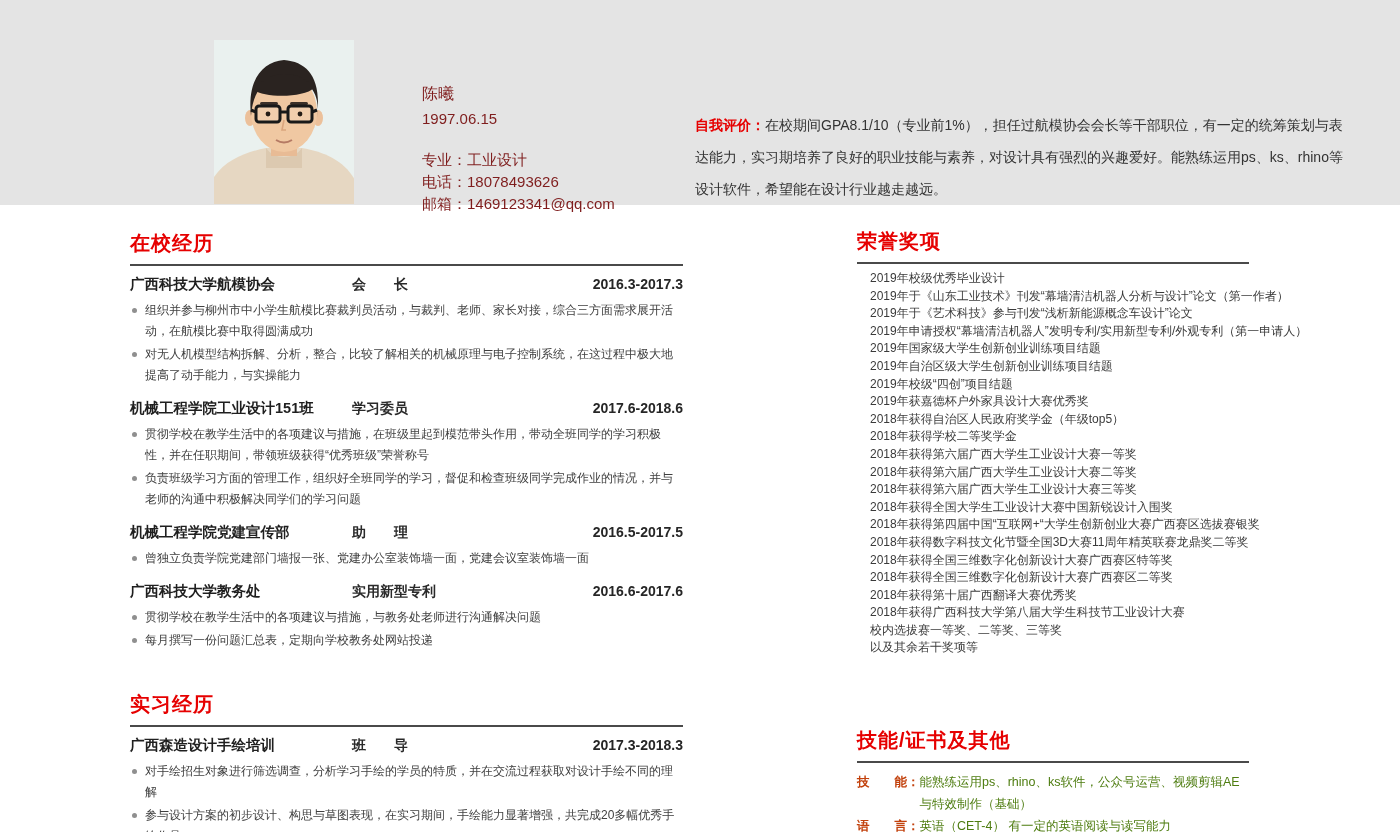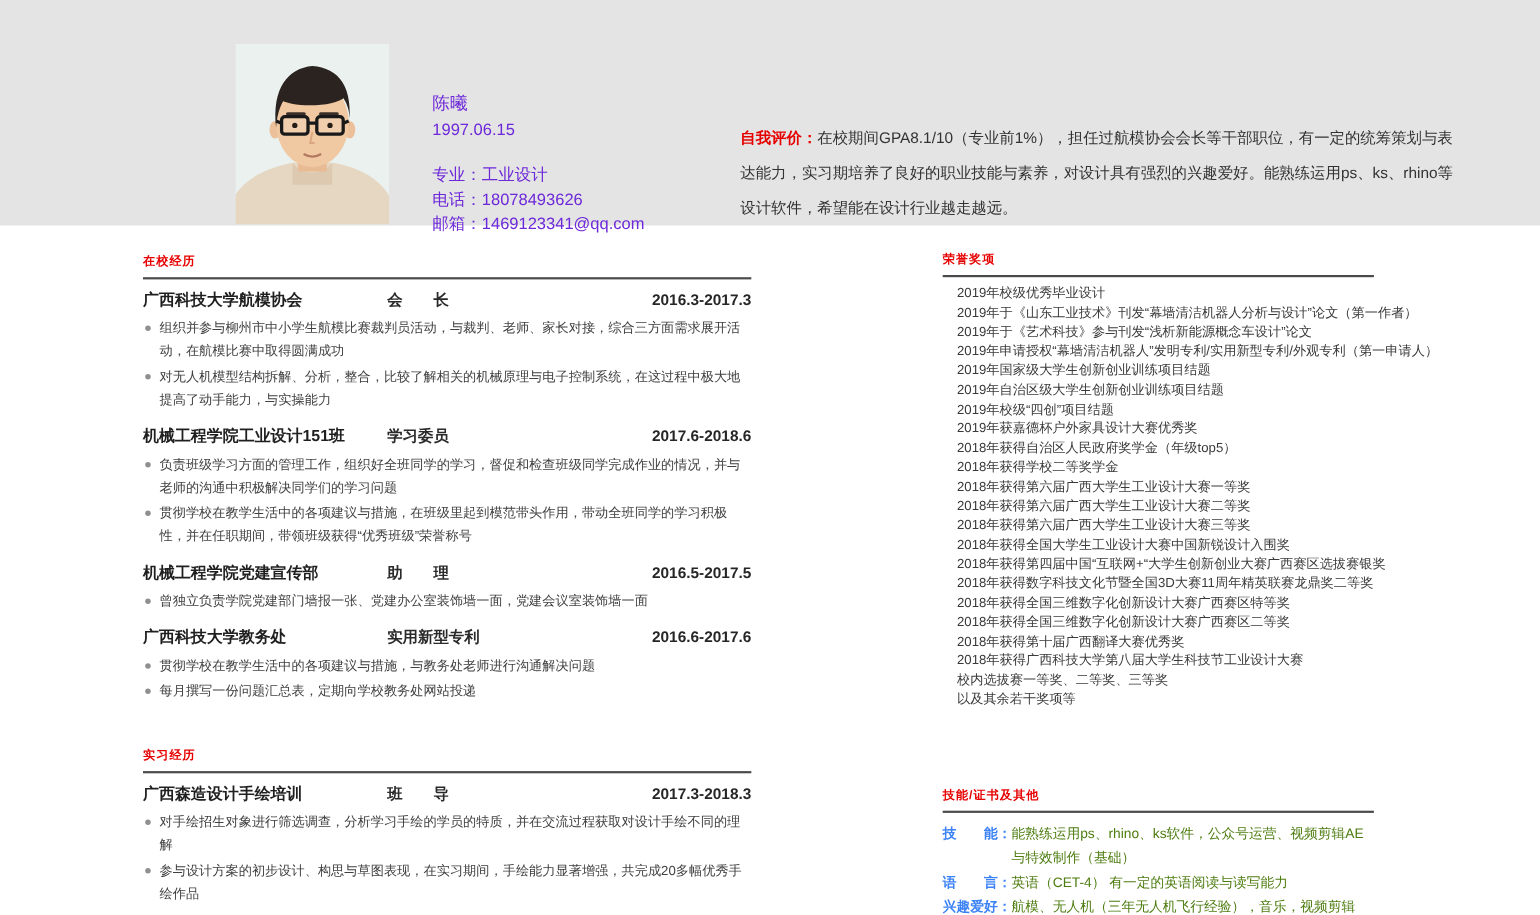--- a/index.html
+++ b/index.html
@@ -9,34 +9,34 @@
     background:#ffffff; color:#333;
     position:relative; overflow:hidden;
   }
   .page { position:relative; width:1400px; height:832px; background:#fff; }
 
   
   .band { position:absolute; left:0; top:0; width:1400px; height:205px; background:#e4e4e4; }
   .photo-wrap { position:absolute; left:214px; top:40px; width:140px; height:164px; overflow:hidden; }
   .photo-wrap svg { display:block; }
 
-  .id-block { position:absolute; left:393px; top:84px; font-size:15px; color:#6d28d9; }
+  .id-block { position:absolute; left:422px; top:84px; font-size:15px; color:#7f1d1d; }
   .id-block .name { font-size:16px; margin-bottom:5px; }
   .id-block .birth { margin-bottom:22px; }
   .id-row { line-height:22px; white-space:nowrap; }
 
-  .self-eval { position:absolute; left:673px; top:109px; width:660px;
+  .self-eval { position:absolute; left:695px; top:109px; width:660px;
     font-size:14px; line-height:32px; color:#333; }
   .self-eval .lbl { color:#e60000; font-weight:bold; }
 
   
   .col-left  { position:absolute; left:130px; top:230px; width:553px; }
   .col-right { position:absolute; left:857px; top:228px; width:392px; }
 
-  .sec-title { color:#e60000; font-size:11px; font-weight:bold;
+  .sec-title { color:#e60000; font-size:20px; font-weight:bold;
     padding-bottom:7px; border-bottom:2px solid #4a4a4a; letter-spacing:1px; }
 
   
   .entry { margin-top:9px; }
   .entry + .entry { margin-top:13px; }
   .entry-head { display:flex; align-items:baseline; }
   .entry-org  { flex:0 0 222px; font-size:14.5px; font-weight:bold; color:#1f1f1f; white-space:nowrap; }
   .entry-role { flex:1; font-size:14px; font-weight:bold; color:#2a2a2a; white-space:nowrap; }
   .entry-date { font-size:14px; font-weight:600; color:#262626; white-space:nowrap; }
   .bullets { list-style:none; margin:6px 0 8px 0; }
@@ -48,21 +48,21 @@
   .section + .section { margin-top:40px; }
 
   
   .honor-list { list-style:none; margin-top:6px; padding-left:13px; }
   .honor-list li { font-size:12px; color:#3a3a3a; line-height:17.6px; white-space:nowrap; }
 
   
   .skills { margin-top:70px; }
   .skill-rows { margin-top:8px; }
   .skill-row { display:flex; font-size:12.5px; line-height:22px; }
-  .skill-label { flex:0 0 62px; font-weight:bold; color:#3b82f6; white-space:pre; }
+  .skill-label { flex:0 0 62px; font-weight:bold; color:#c2410c; white-space:pre; }
   .skill-text { flex:1; color:#4d7c0f; }
 </style>
 </head>
 <body>
 
 <div class="page">
 
   <div class="band">
 
     <div class="photo-wrap">
@@ -130,22 +130,22 @@
               <li>对无人机模型结构拆解、分析，整合，比较了解相关的机械原理与电子控制系统，在这过程中极大地提高了动手能力，与实操能力</li>
             </ul>
           </div>
           <div class="entry">
             <div class="entry-head">
               <div class="entry-org">机械工程学院工业设计151班</div>
               <div class="entry-role">学习委员</div>
               <div class="entry-date">2017.6-2018.6</div>
             </div>
             <ul class="bullets">
+              <li>贯彻学校在教学生活中的各项建议与措施，在班级里起到模范带头作用，带动全班同学的学习积极性，并在任职期间，带领班级获得“优秀班级”荣誉称号</li>
               <li>负责班级学习方面的管理工作，组织好全班同学的学习，督促和检查班级同学完成作业的情况，并与老师的沟通中积极解决同学们的学习问题</li>
-              <li>贯彻学校在教学生活中的各项建议与措施，在班级里起到模范带头作用，带动全班同学的学习积极性，并在任职期间，带领班级获得“优秀班级”荣誉称号</li>
             </ul>
           </div>
           <div class="entry">
             <div class="entry-head">
               <div class="entry-org">机械工程学院党建宣传部</div>
               <div class="entry-role">助　　理</div>
               <div class="entry-date">2016.5-2017.5</div>
             </div>
             <ul class="bullets">
               <li>曾独立负责学院党建部门墙报一张、党建办公室装饰墙一面，党建会议室装饰墙一面</li>

